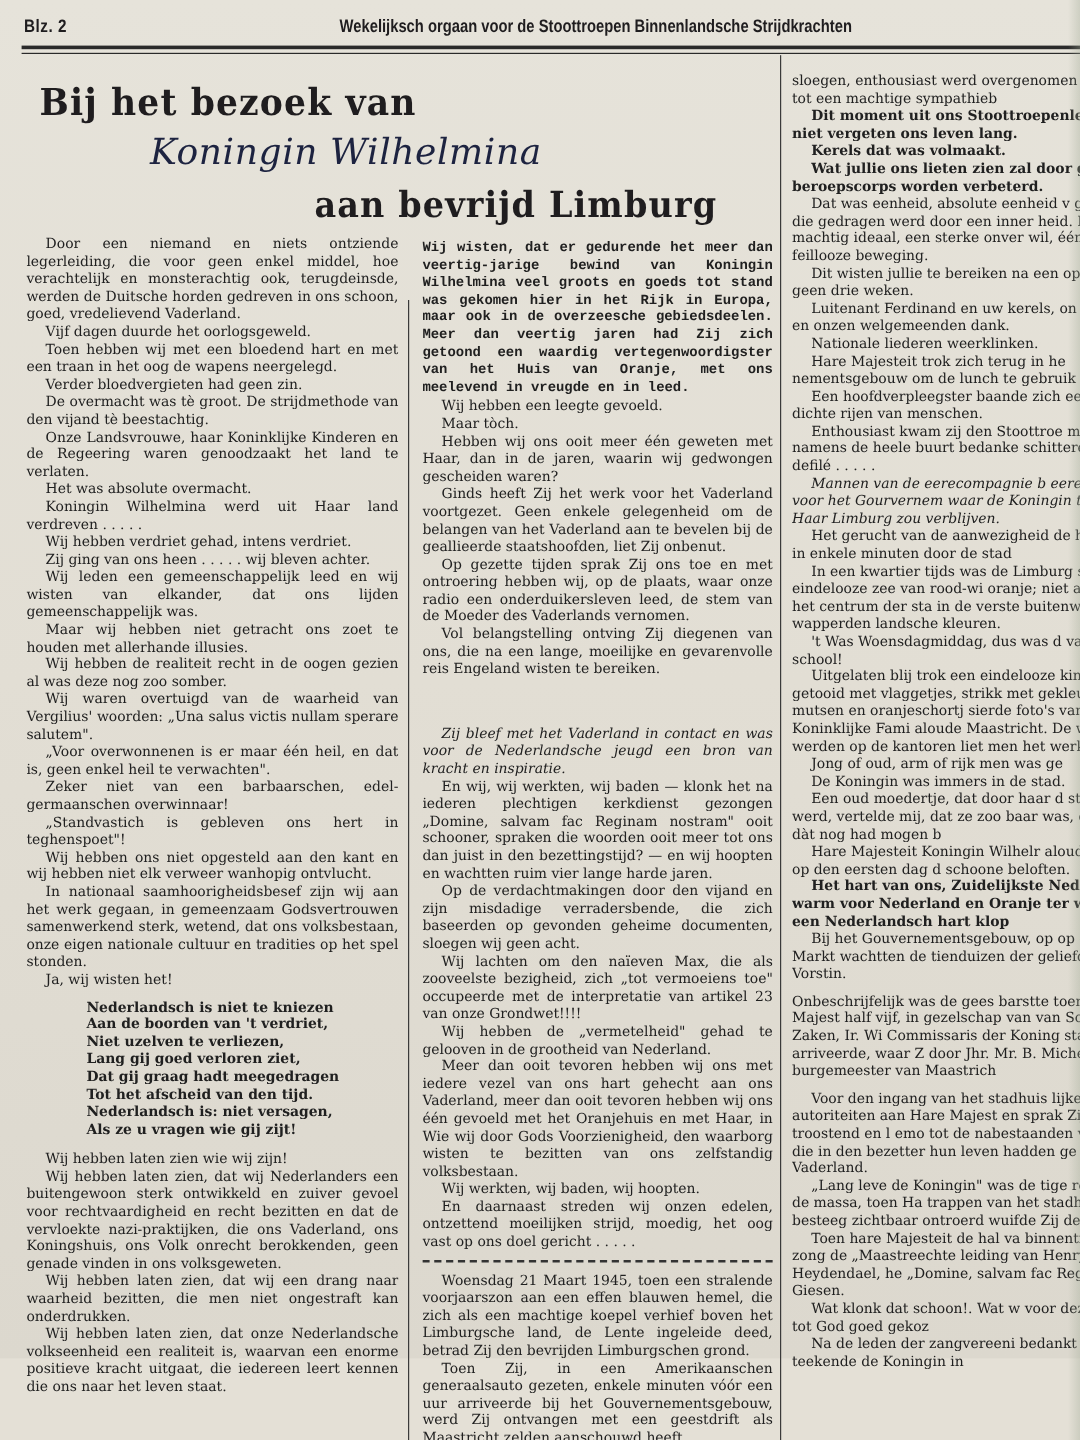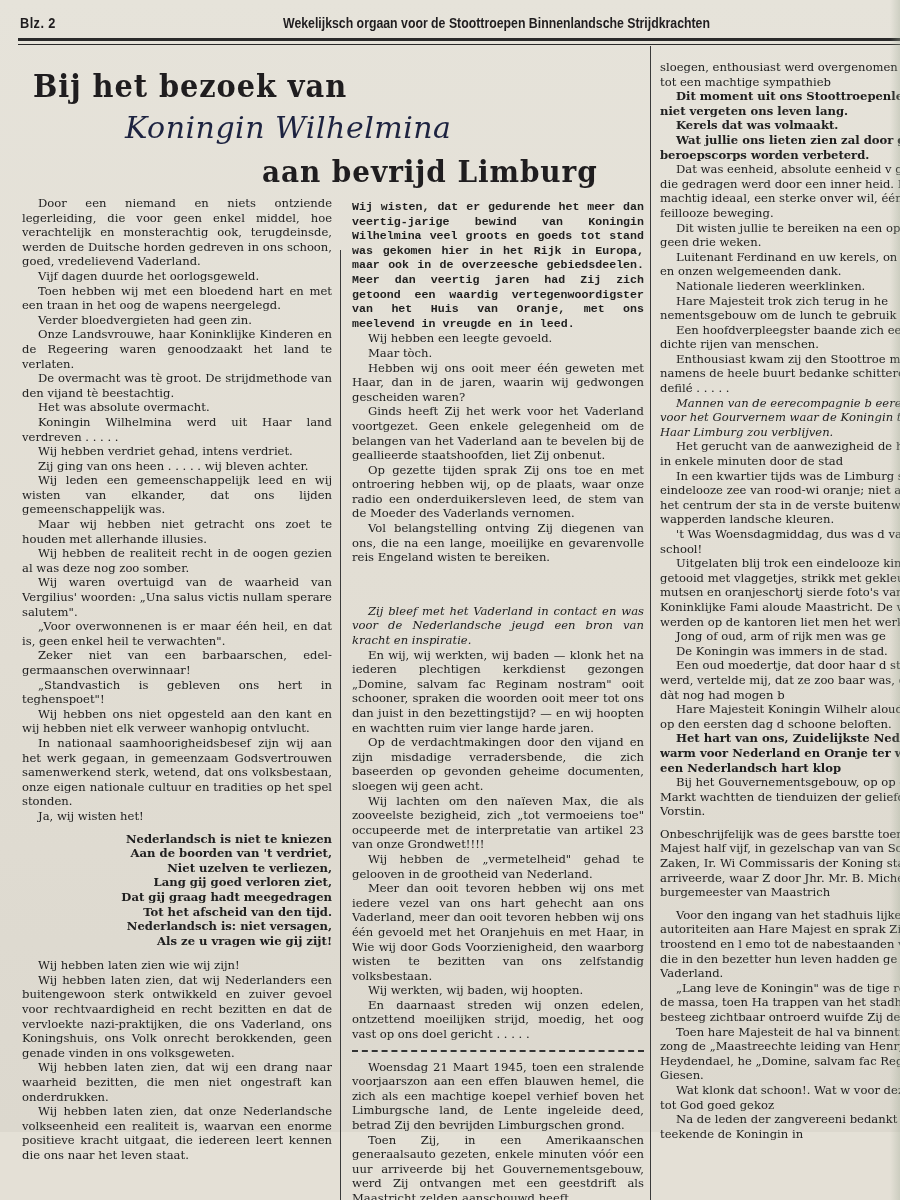--- a/index.html
+++ b/index.html
@@ -60,21 +60,21 @@
   .col {
     position: absolute;
     font-family: "DejaVu Serif", serif;
     font-size: 11.6px; line-height: 14.6px;
     text-align: justify; color: #202020;
   }
   .col p { margin: 0; text-indent: 16px; }
   .col p.noindent { text-indent: 0; }
   .col .b { font-weight: bold; }
   .col .i { font-style: italic; margin-top: 39px; }
-  .poem { margin: 8px 0 10px 50px; font-weight: bold; text-align: right; }
+  .poem { margin: 8px 0 10px 50px; font-weight: bold; text-align: left; }
   .poem div { white-space: nowrap; }
   .boxed { margin: 0 0 8px 30px; font-weight: bold; font-family: Liberation Mono, monospace; }
   .dashrule { border-top: 2px dashed #333; margin: 8px 0 8px 0; height: 0; }
   .indent-block { margin-left: 48px; }
   .italic-block { margin: 8px 0 8px 48px; font-style: italic; text-indent: 0; }
   .clip { overflow: hidden; }
 </style>
 </head>
 <body>
 
@@ -92,22 +92,22 @@
   <div class="hl3">aan bevrijd Limburg</div>
 
   <div class="vrule" style="left:340px; top:250px; height:950px;"></div>
   <div class="vrule" style="left:650px; top:46px; height:1154px;"></div>
 
   <div class="col clip" style="left:22px; top:196px; width:310px; height:1004px;">
     <p>Door een niemand en niets ontziende legerleiding, die voor geen enkel middel, hoe verachtelijk en monsterachtig ook, terugdeinsde, werden de Duitsche horden gedreven in ons schoon, goed, vredelievend Vaderland.</p>
     <p>Vijf dagen duurde het oorlogsgeweld.</p>
     <p>Toen hebben wij met een bloedend hart en met een traan in het oog de wapens neergelegd.</p>
     <p>Verder bloedvergieten had geen zin.</p>
+    <p>De overmacht was tè groot. De strijdmethode van den vijand tè beestachtig.</p>
     <p>Onze Landsvrouwe, haar Koninklijke Kinderen en de Regeering waren genoodzaakt het land te verlaten.</p>
-    <p>De overmacht was tè groot. De strijdmethode van den vijand tè beestachtig.</p>
     <p>Het was absolute overmacht.</p>
     <p>Koningin Wilhelmina werd uit Haar land verdreven . . . . .</p>
     <p>Wij hebben verdriet gehad, intens verdriet.</p>
     <p>Zij ging van ons heen . . . . . wij bleven achter.</p>
     <p>Wij leden een gemeenschappelijk leed en wij wisten van elkander, dat ons lijden gemeenschappelijk was.</p>
     <p>Maar wij hebben niet getracht ons zoet te houden met allerhande illusies.</p>
     <p>Wij hebben de realiteit recht in de oogen gezien al was deze nog zoo somber.</p>
     <p>Wij waren overtuigd van de waarheid van Vergilius' woorden: „Una salus victis nullam sperare salutem".</p>
     <p>„Voor overwonnenen is er maar één heil, en dat is, geen enkel heil te verwachten".</p>
     <p>Zeker niet van een barbaarschen, edel-germaanschen overwinnaar!</p>

